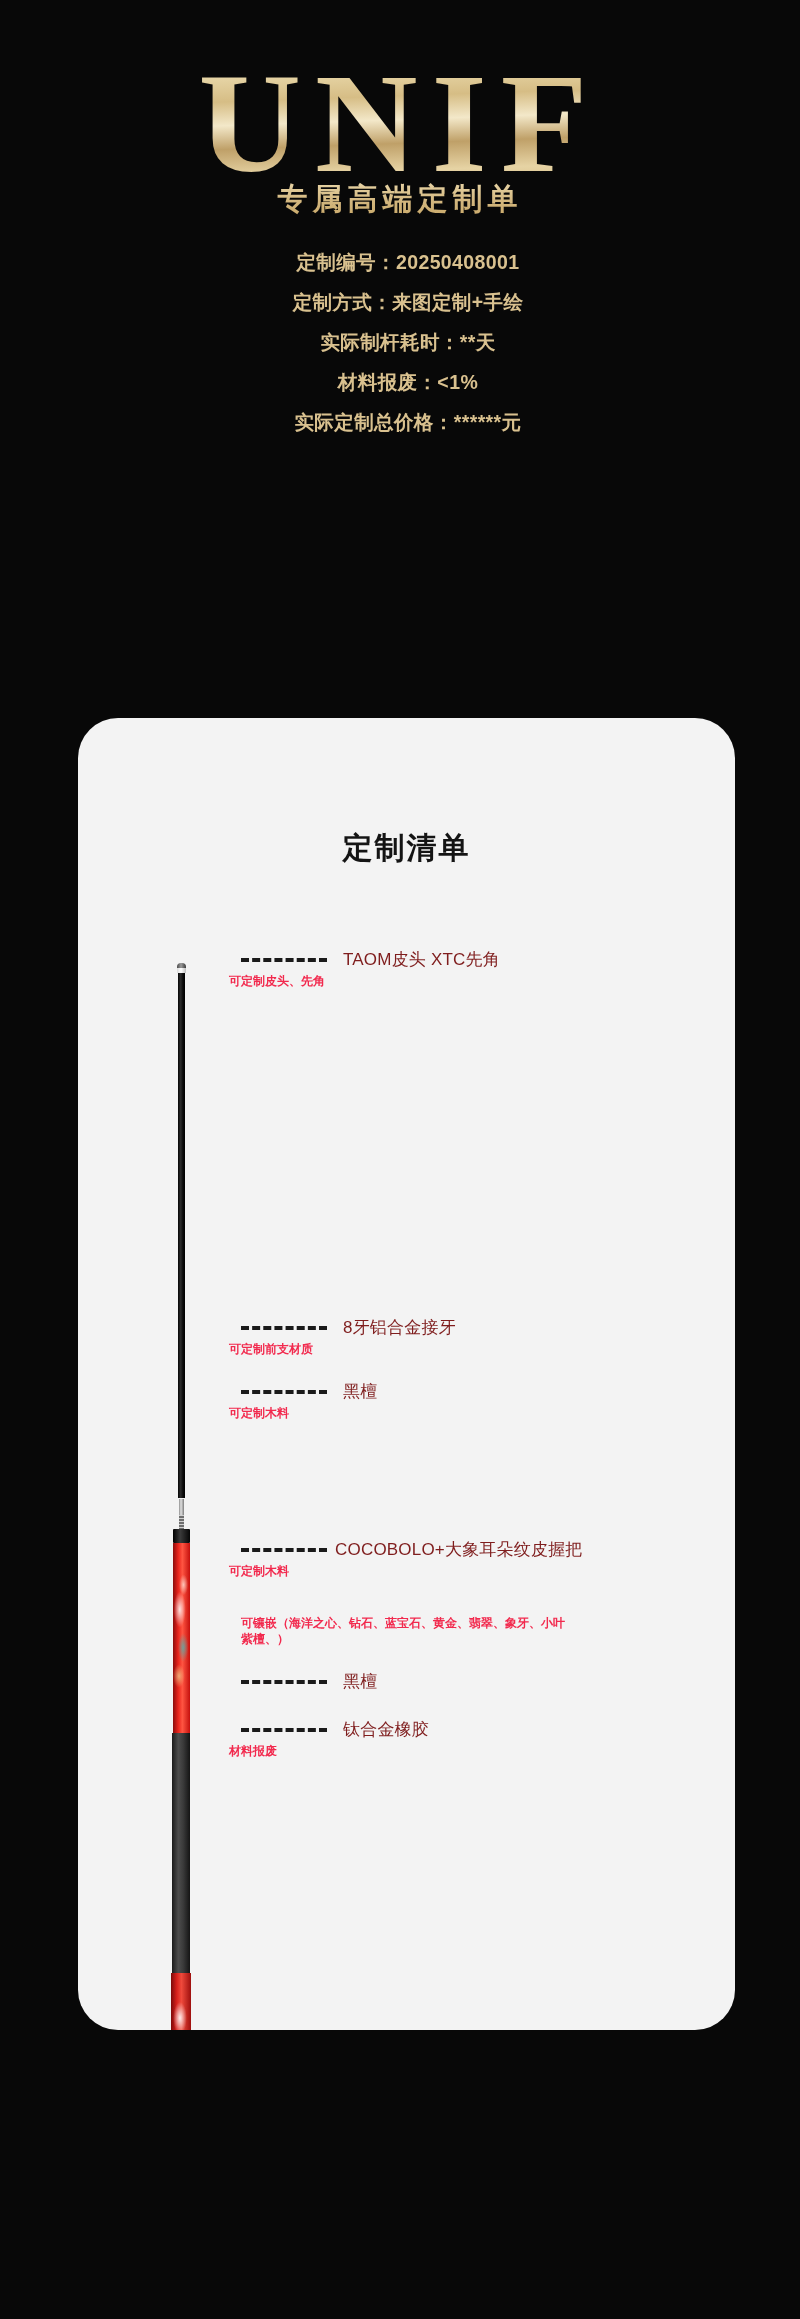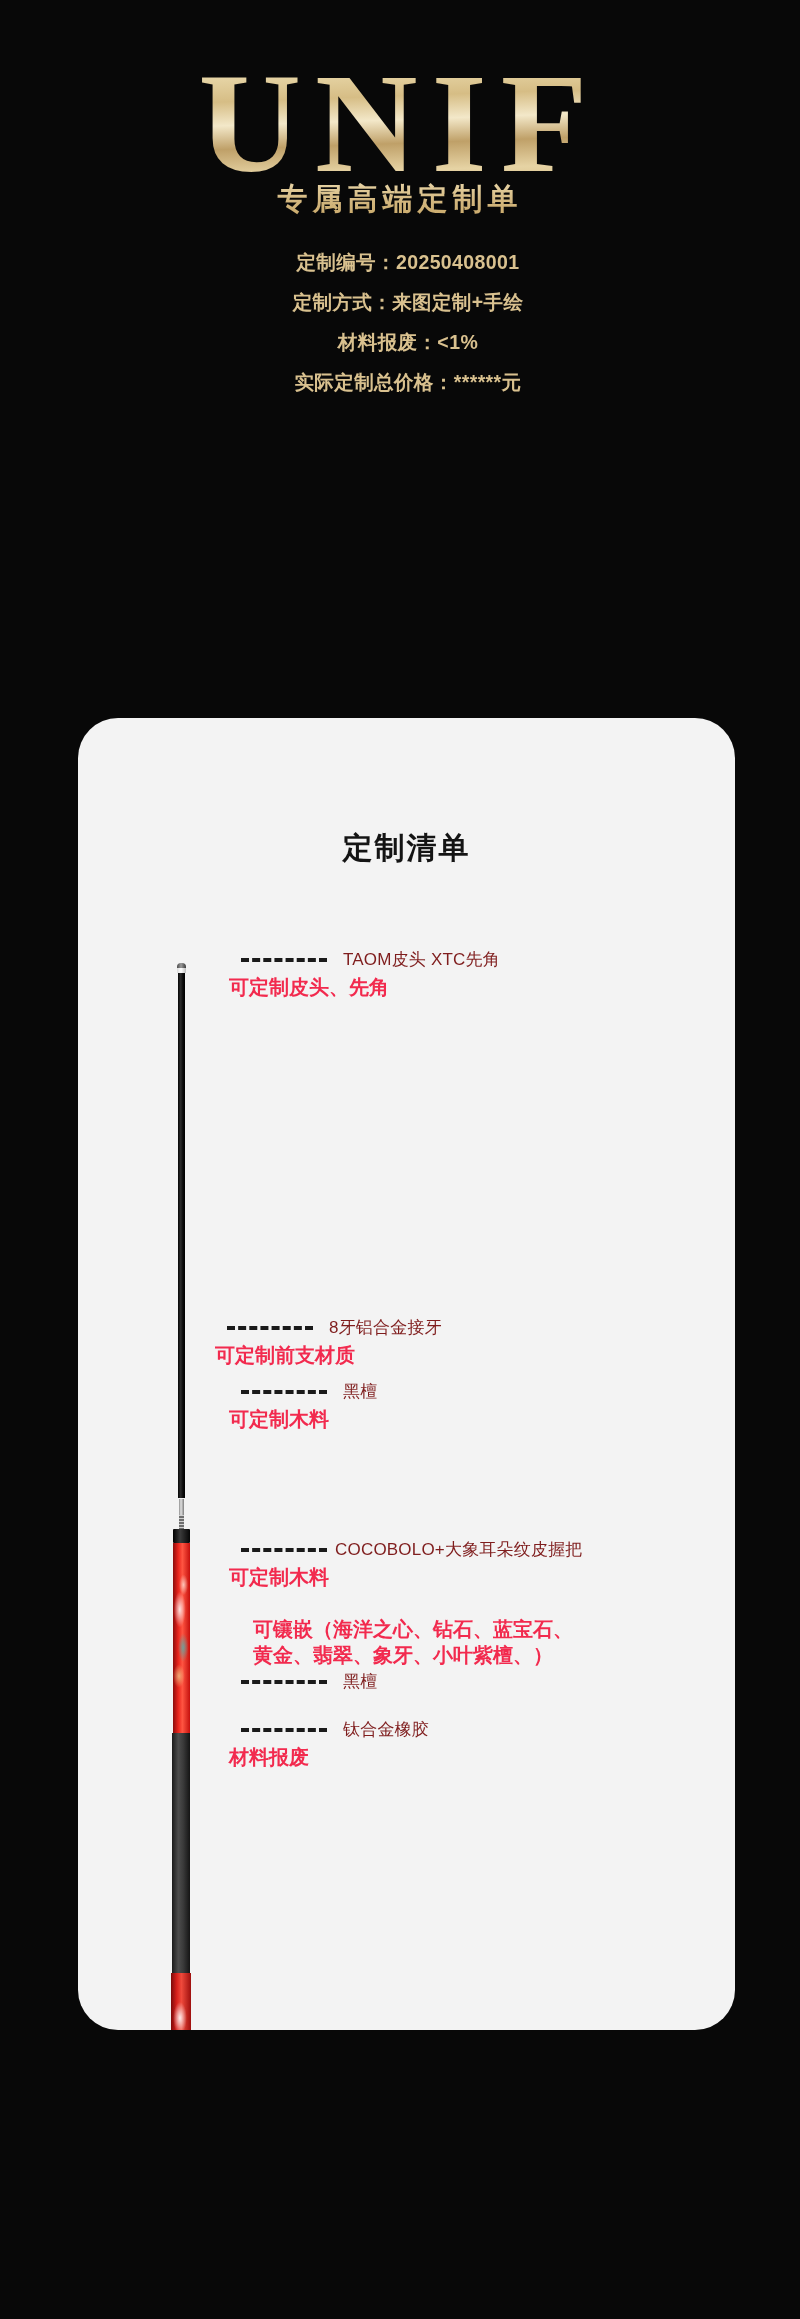--- a/index.html
+++ b/index.html
@@ -201,41 +201,42 @@
     border-top: 4px dashed #1a1a1a;
     margin-right: 16px;
     flex: none;
   }
   .callout-label {
     font-size: 17px;
     color: #7f1d1d;
     letter-spacing: 0.2px;
   }
   .callout-note {
-    font-size: 20px;
+    font-size: 12px;
     font-weight: bold;
     color: #f22a4e;
     line-height: 1.3;
     margin-top: 3px;
     white-space: nowrap;
   }
-  .callout-note.wrap { white-space: normal; width: 330px; margin-left: 12px; }
+  .callout-note.wrap { white-space: normal; width: 330px; }
 </style>
 </head>
 <body>
 
 <div class="hero">
 
   <div class="brand-title">UNIF</div>
 
   <div class="brand-sub">专属高端定制单</div>
 
   <div class="meta-list">
     <div class="meta-row">定制编号：20250408001</div>
     <div class="meta-row">定制方式：来图定制+手绘</div>
+    <div class="meta-row">实际制杆耗时：**天</div>
     <div class="meta-row">材料报废：&lt;1%</div>
     <div class="meta-row">实际定制总价格：******元</div>
   </div>
 </div>
 
 <div class="sheet">
 
   <div class="sheet-title">定制清单</div>
 
   <div class="cue">
@@ -254,21 +255,21 @@
 
   <div class="callout" style="top:230px; left:163px;">
     <div class="callout-main">
       <span class="dash"></span>
       <span class="callout-label">TAOM皮头 XTC先角</span>
     </div>
     <div class="callout-note" style="margin-left:-12px;">可定制皮头、先角</div>
   </div>
 
 
-  <div class="callout" style="top:598px; left:149px;">
+  <div class="callout" style="top:598px; left:163px;">
     <div class="callout-main">
       <span class="dash"></span>
       <span class="callout-label">8牙铝合金接牙</span>
     </div>
     <div class="callout-note" style="margin-left:-12px;">可定制前支材质</div>
   </div>
 
   <div class="callout" style="top:662px; left:163px;">
     <div class="callout-main">
       <span class="dash"></span>

